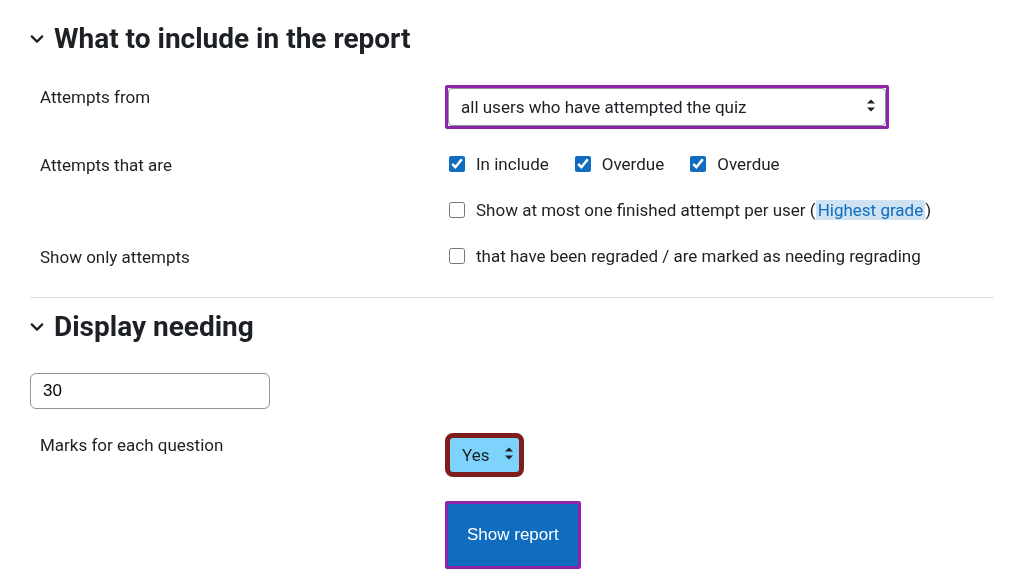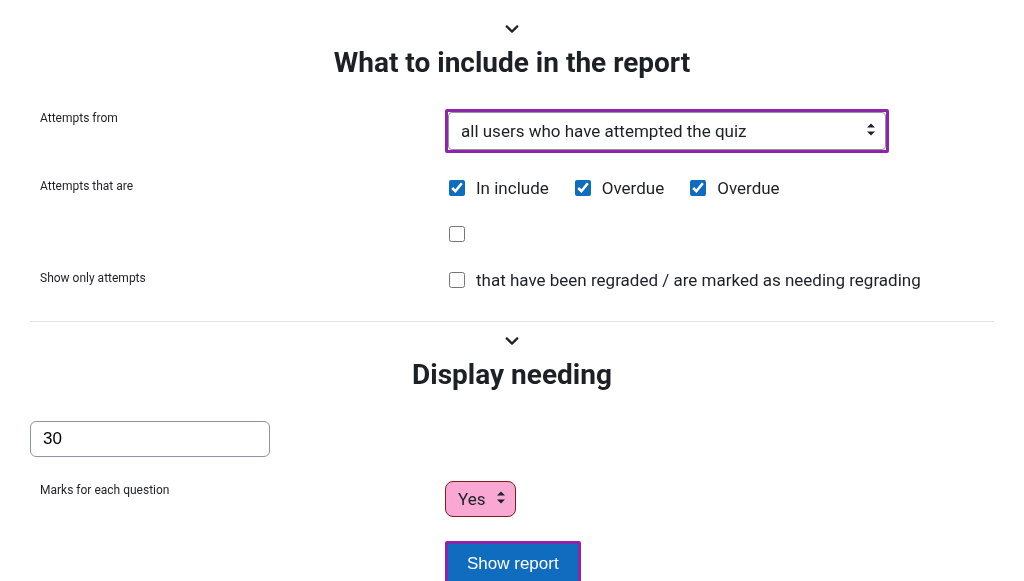--- a/index.html
+++ b/index.html
@@ -14,21 +14,20 @@
   .page {
     padding: 10px 30px 30px 30px;
     width: 1024px;
   }
   .section-heading {
     display: flex;
     align-items: center;
     gap: 10px;
     margin: 12px 0 18px 0;
     cursor: pointer;
-    flex-direction: column;
   }
   .section-heading h2 {
     font-size: 28px;
     font-weight: 700;
     margin: 0;
     color: #1d2125;
   }
   .chev {
     width: 14px;
     height: 14px;
@@ -37,21 +36,21 @@
   .chev svg { display: block; }
   .row {
     display: flex;
     align-items: flex-start;
     padding: 8px 0;
   }
   .row .lbl {
     flex: 0 0 415px;
     padding-top: 6px;
     padding-left: 10px;
-    font-size: 12px;
+    font-size: 17px;
     color: #1d2125;
   }
   .row .ctl {
     flex: 1;
     display: flex;
     flex-wrap: wrap;
     align-items: center;
     gap: 22px;
     padding: 4px 0;
   }
@@ -115,37 +114,37 @@
     border-radius: 6px;
     width: 240px;
   }
   .small-select-wrap {
     position: relative;
     display: inline-block;
   }
   .small-select {
     font-size: 17px;
     padding: 7px 30px 7px 12px;
-    border: 1px solid #7f1d1d;
+    border: 5px solid #7f1d1d;
     border-radius: 8px;
-    background: #f9a8d4;
+    background: #7dd3fc;
     appearance: none;
     -webkit-appearance: none;
   }
   .btn-highlight {
     display: inline-block;
     border: 3px solid #8e24aa;
     border-radius: 2px;
   }
   .primary-btn {
     background: #0f6cbf;
     color: #fff;
     border: 1px solid #0f6cbf;
     font-size: 17px;
-    padding: 9px 18px;
+    padding: 20px 18px;
     cursor: pointer;
   }
 </style>
 </head>
 <body>
 
 <div class="page">
 
   <div class="section-heading">
     <span class="chev">
@@ -189,20 +188,23 @@
         <span>Overdue</span>
       </label>
     </div>
   </div>
 
   <div class="row">
     <div class="lbl"></div>
     <div class="ctl">
       <label class="chkwrap">
         <input type="checkbox" style="">
+        <span>
+          <span>Show at most one finished attempt per user (</span><span class="link-pill">Highest grade</span><span>)</span>
+        </span>
       </label>
     </div>
   </div>
 
   <div class="row">
     <div class="lbl">Show only attempts</div>
     <div class="ctl">
       <label class="chkwrap">
         <input type="checkbox" style="">
         <span>that have been regraded / are marked as needing regrading</span>

